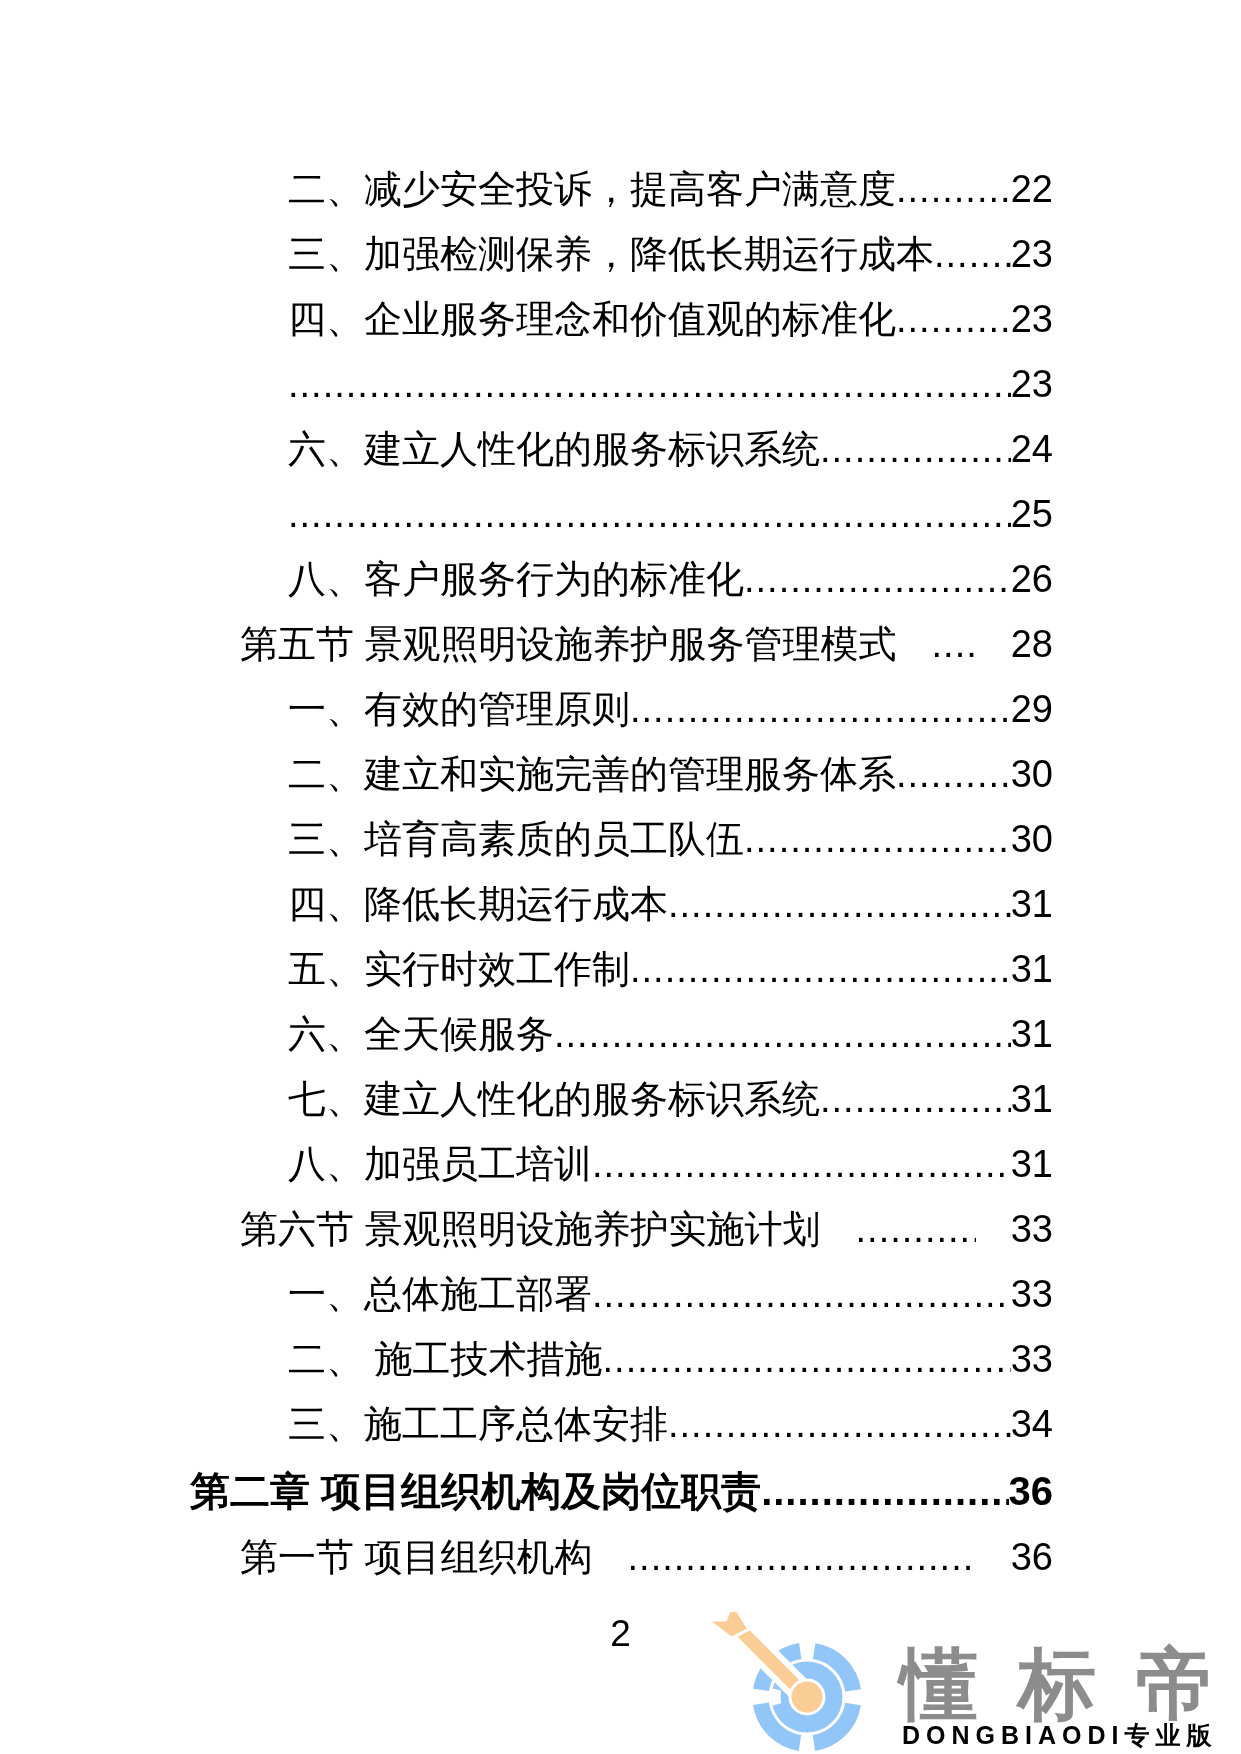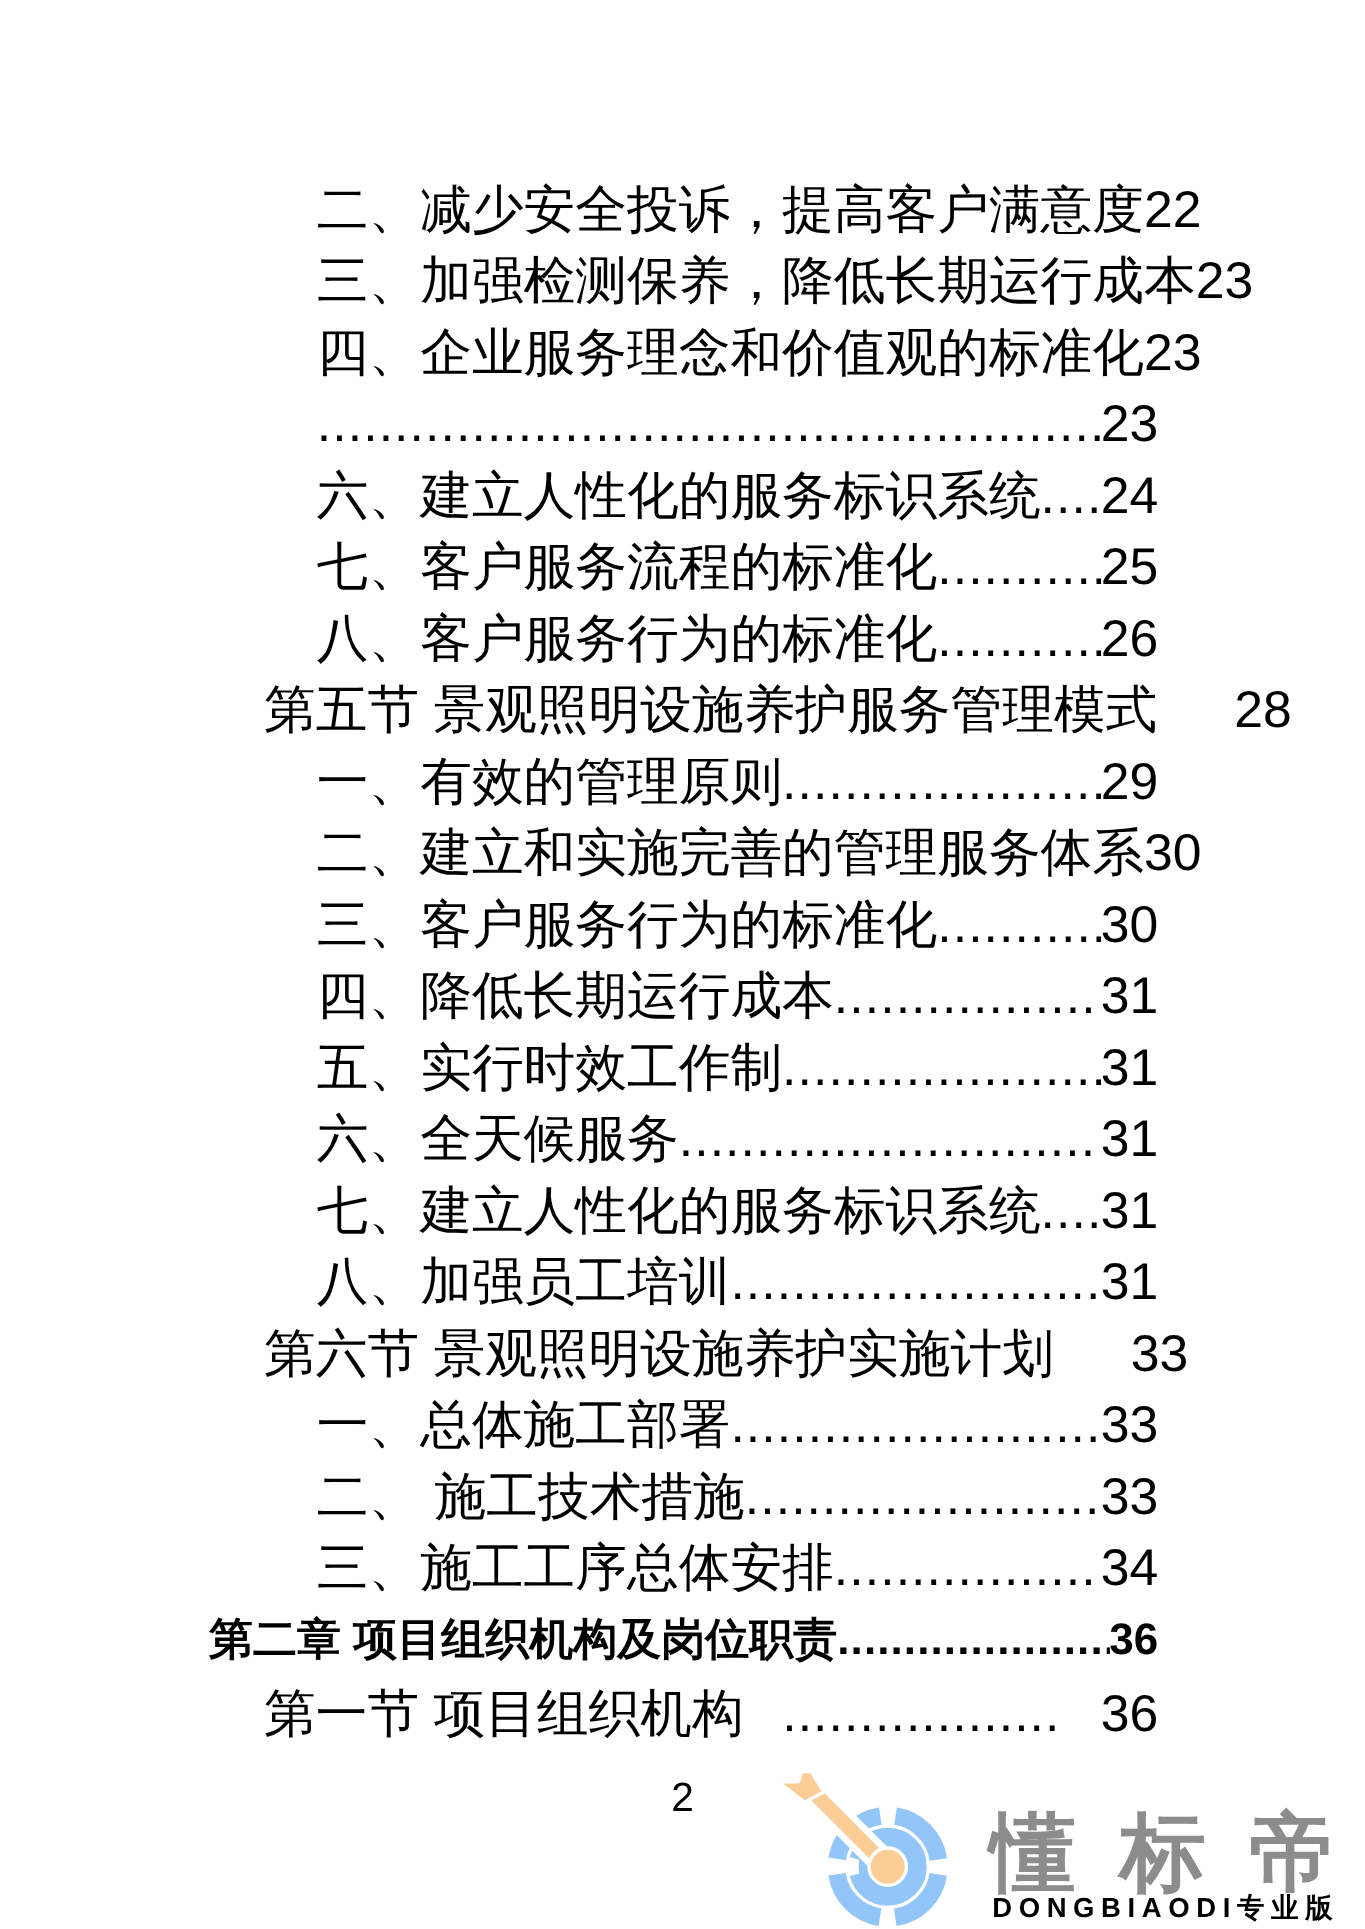--- a/index.html
+++ b/index.html
@@ -13,21 +13,21 @@
     color:#000;
   }
   .toc{
     position:absolute;
     left:190px;right:188px;top:157px;
   }
   .row{
     display:flex;
     align-items:baseline;
     height:65px;line-height:65px;
-    font-size:47px;
+    font-size:38px;
     white-space:nowrap;
   }
   .row .label{flex:none;}
   .row .leader{
     flex:1 1 auto;
     overflow:hidden;
     white-space:nowrap;
     letter-spacing:1px;
     min-width:0;
   }
@@ -89,21 +89,20 @@
       <div class="row level-item">
         <span class="leader">....................................................................................................................................................................................</span>
         <span class="pg">23</span>
       </div>
       <div class="row level-item">
         <span class="label">六、建立人性化的服务标识系统</span>
         <span class="leader">....................................................................................................................................................................................</span>
         <span class="pg">24</span>
       </div>
       <div class="row level-item">
-        <span class="label">七、客户服务流程的标准化</span>
         <span class="leader">....................................................................................................................................................................................</span>
         <span class="pg">25</span>
       </div>
       <div class="row level-item">
         <span class="label">八、客户服务行为的标准化</span>
         <span class="leader">....................................................................................................................................................................................</span>
         <span class="pg">26</span>
       </div>
       <div class="row level-section">
         <span class="label">第五节 景观照明设施养护服务管理模式</span>
@@ -114,21 +113,21 @@
         <span class="label">一、有效的管理原则</span>
         <span class="leader">....................................................................................................................................................................................</span>
         <span class="pg">29</span>
       </div>
       <div class="row level-item">
         <span class="label">二、建立和实施完善的管理服务体系</span>
         <span class="leader">....................................................................................................................................................................................</span>
         <span class="pg">30</span>
       </div>
       <div class="row level-item">
-        <span class="label">三、客户服务行为的标准化</span>
+        <span class="label">三、培育高素质的员工队伍</span>
         <span class="leader">....................................................................................................................................................................................</span>
         <span class="pg">30</span>
       </div>
       <div class="row level-item">
         <span class="label">四、降低长期运行成本</span>
         <span class="leader">....................................................................................................................................................................................</span>
         <span class="pg">31</span>
       </div>
       <div class="row level-item">
         <span class="label">五、实行时效工作制</span>

